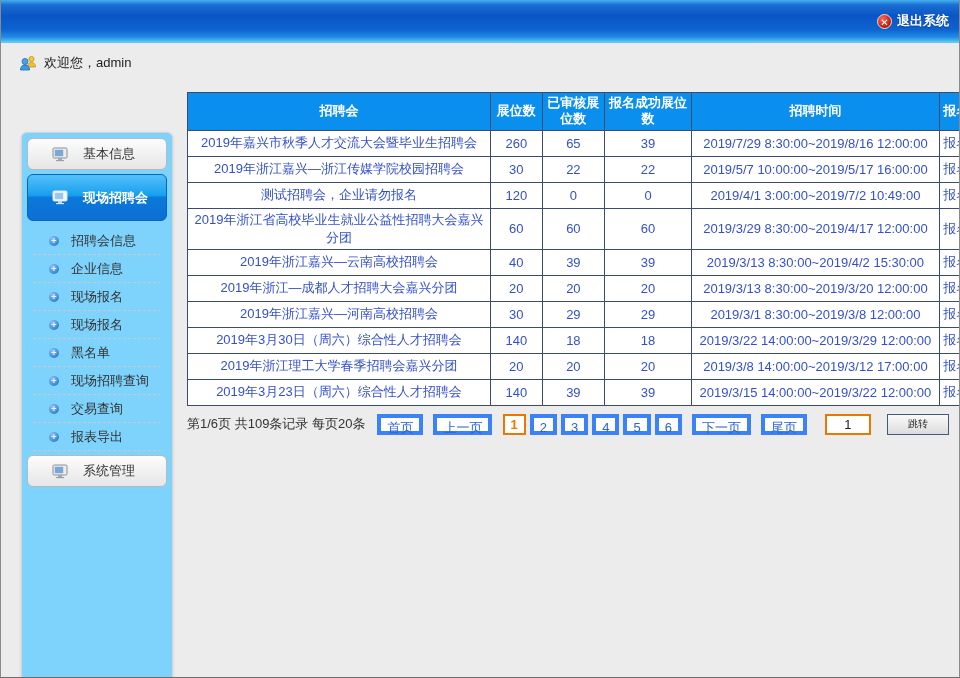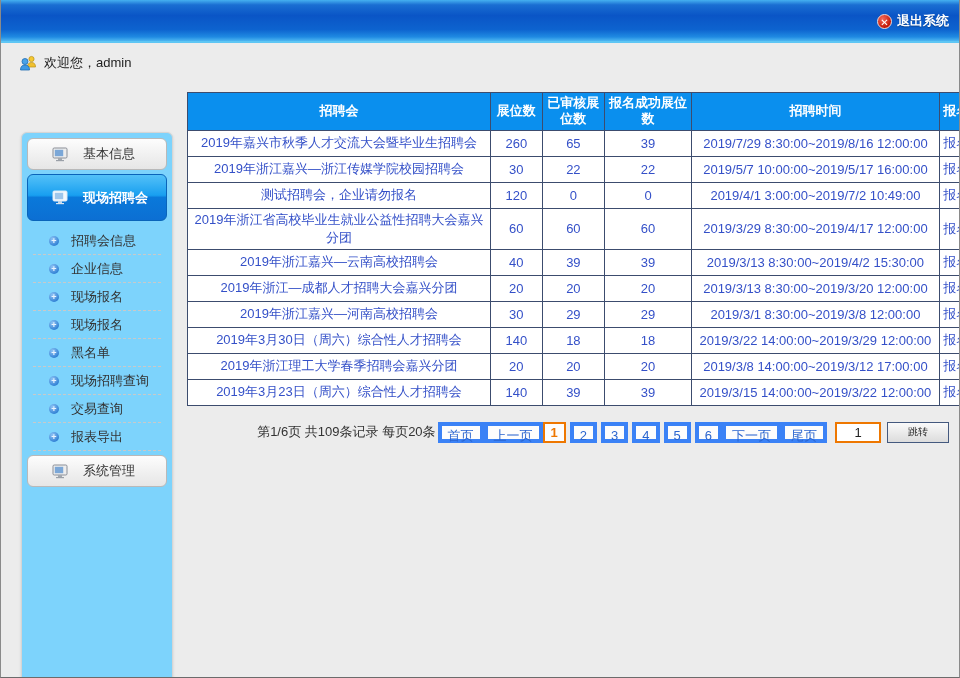--- a/index.html
+++ b/index.html
@@ -71,21 +71,21 @@
   td.c-time { font-size:12.5px; white-space:nowrap; padding:2px 1px; }
   td.c-apply { color:#222; font-size:13px; cursor:pointer; white-space:nowrap; }
   .col-name  { width:292px; }
   .col-num1  { width:50px; }
   .col-num2  { width:60px; }
   .col-num3  { width:84px; }
   .col-time  { width:228px; }
   .col-apply { width:30px; }
   
   .pagination {
-    margin-top:16px; width:762px; display:flex; justify-content:flex-end;
+    margin-top:8px; width:762px; display:flex; justify-content:space-between;
     align-items:center; gap:0; font-size:13px; color:#333;
   }
   .pg-summary { margin-right:2px; }
   .pg-btn {
     border:4px solid #3b82f6; background:#fdfdfd; color:#2b65cf;
     padding:1px 6px; height:21px; line-height:17px; cursor:pointer; white-space:nowrap;
   }
   .pg-btn.current { border:2px solid #ee7700; color:#ee7700; font-weight:bold; padding:0 6px; }
   .jump-input {
     width:46px; height:21px; border:2px solid #ee7700; text-align:center;

